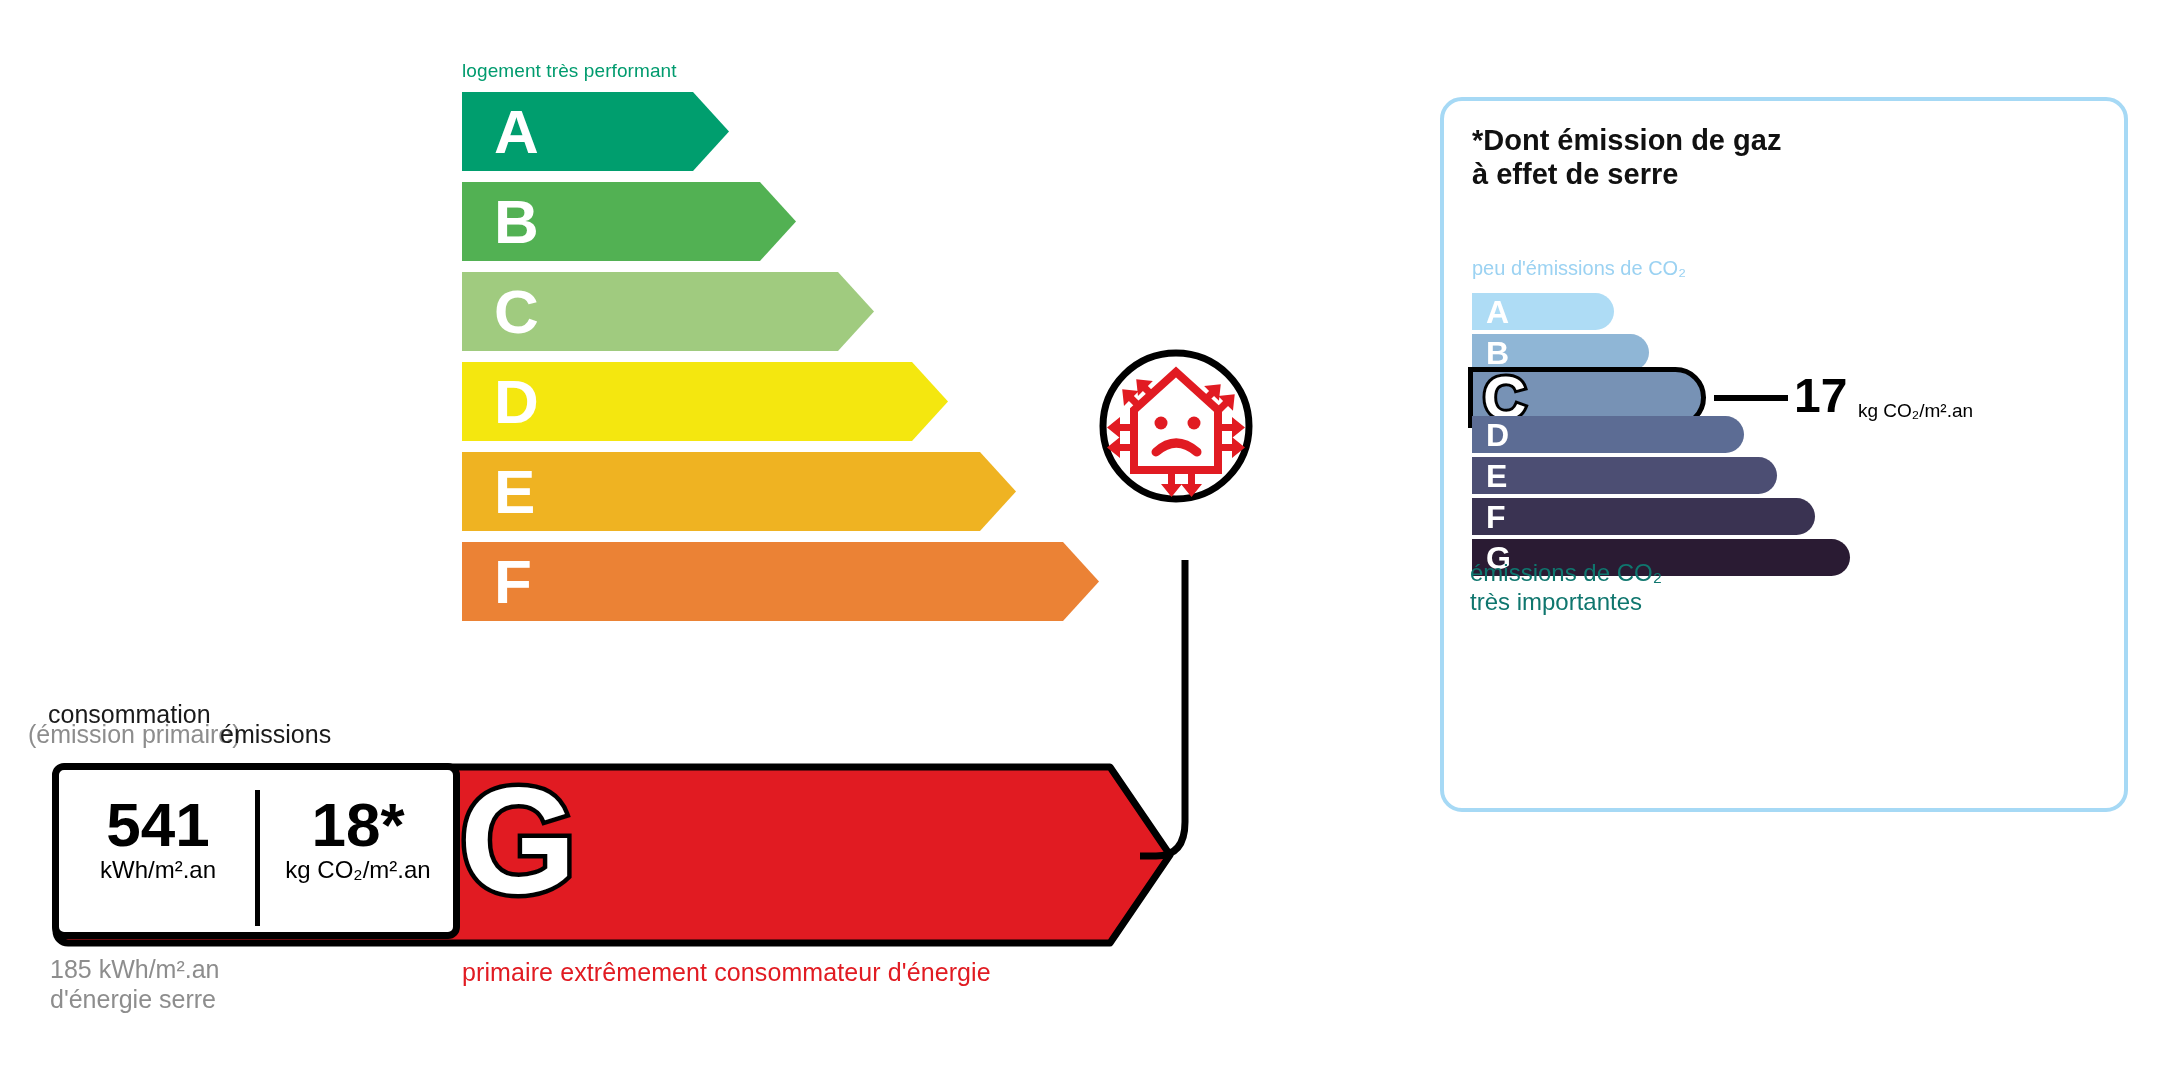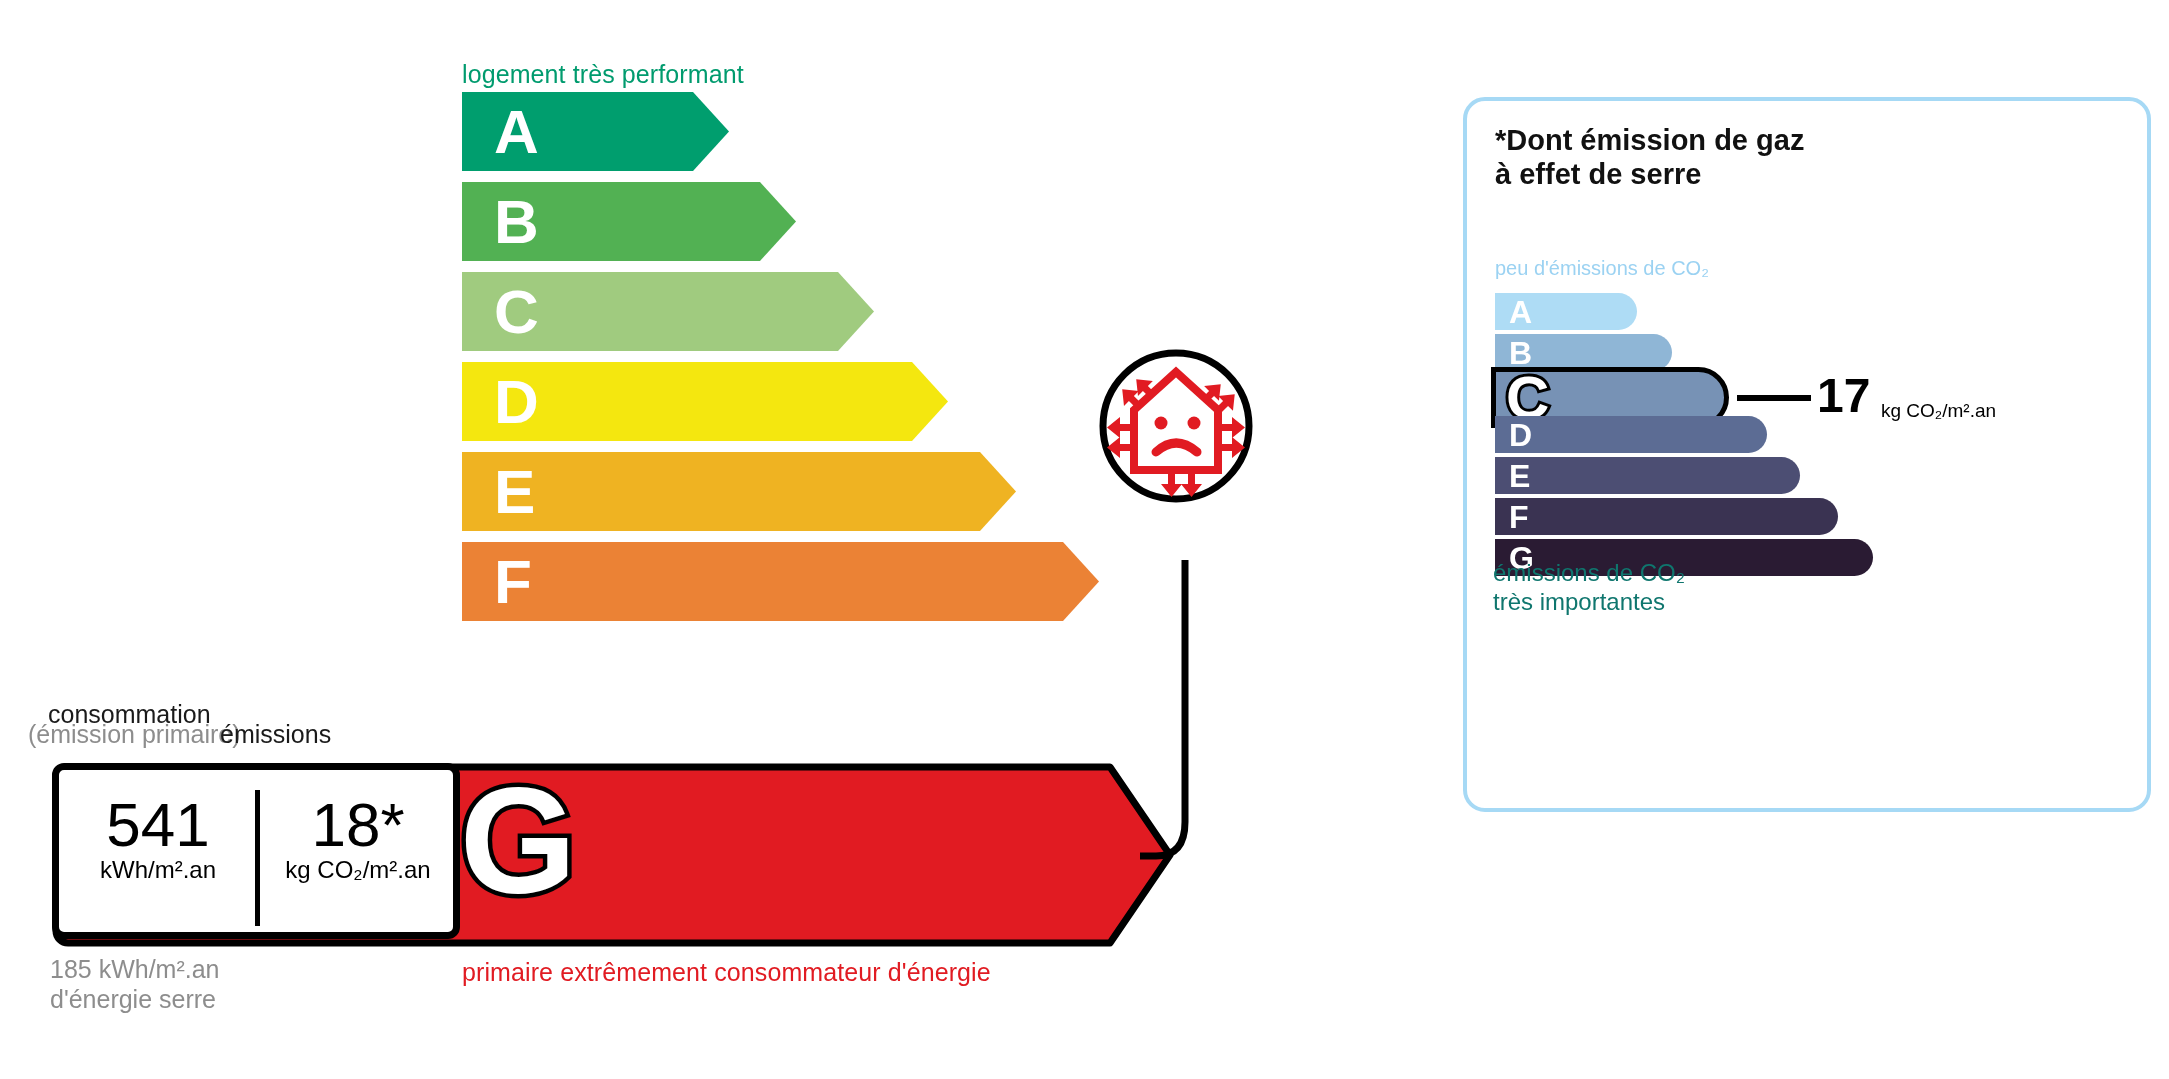--- a/index.html
+++ b/index.html
@@ -8,21 +8,21 @@
     width:2169px;height:1079px;position:relative;overflow:hidden;
     font-family:"Liberation Sans","DejaVu Sans",sans-serif;
     -webkit-font-smoothing:antialiased;
   }
 
   
   #energy-ladder{position:absolute;left:0;top:0;width:1250px;height:1079px;}
 
   .top-caption{
     position:absolute;left:462px;top:60px;
-    font-size:25px;color:#009B6E;white-space:nowrap;letter-spacing:.1px;
+    font-size:19px;color:#009B6E;white-space:nowrap;letter-spacing:.1px;
   }
   .bottom-caption{
     position:absolute;left:462px;top:958px;
     font-size:25px;color:#E11B22;white-space:nowrap;letter-spacing:.1px;
   }
 
   .grade-row{position:absolute;left:462px;}
   .grade-row svg{display:block;overflow:visible;}
   .grade-letter{
     position:absolute;left:32px;top:50%;transform:translateY(-50%);
@@ -35,21 +35,21 @@
   #consumption-box{
     position:absolute;left:52px;top:763px;width:408px;height:176px;
     border:7px solid #000;border-radius:12px;background:#fff;
     box-sizing:border-box;z-index:5;
   }
   .cons-divider{
     position:absolute;left:196px;top:20px;width:5px;height:136px;background:#000;
   }
   .cell{position:absolute;top:22px;text-align:center;}
   .cell .big{
-    font-size:62px;font-weight:normal;color:#000;line-height:1.05;
+    font-size:62px;font-weight:bold;color:#000;line-height:1.05;
     font-family:"Liberation Sans","DejaVu Sans",sans-serif;
   }
   .cell .unit{font-size:24px;color:#000;line-height:1.1;margin-top:0;white-space:nowrap;}
   #cell-consumption{left:6px;width:186px;}
   #cell-emissions{left:204px;width:190px;}
 
   .hdr{position:absolute;font-size:25px;white-space:nowrap;}
   #hdr-consommation{left:48px;top:700px;color:#1a1a1a;}
   #hdr-energie-primaire{left:28px;top:720px;color:#8d8d8d;}
   #hdr-emissions{left:220px;top:720px;color:#1a1a1a;}
@@ -60,21 +60,21 @@
   
   #grade-g-row{position:absolute;left:52px;top:763px;z-index:3;}
 
   
   #house-marker{position:absolute;left:1098px;top:348px;z-index:6;}
   #connector{position:absolute;left:1140px;top:560px;z-index:4;}
 
   
   #co2-panel{
     position:absolute;left:1440px;top:97px;width:688px;height:715px;
-    border:4px solid #A6D9F5;border-radius:22px;background:#fff;box-sizing:border-box;margin-left:23px;
+    border:4px solid #A6D9F5;border-radius:22px;background:#fff;box-sizing:border-box;
   }
   #co2-title{
     position:absolute;left:28px;top:22px;
     font-size:29px;font-weight:bold;color:#111;line-height:1.18;white-space:pre-line;
     font-family:"Liberation Sans","DejaVu Sans",sans-serif;
   }
   #co2-top-caption{
     position:absolute;left:28px;top:156px;font-size:20px;color:#9BD2F2;white-space:nowrap;
   }
   #co2-bottom-caption{

